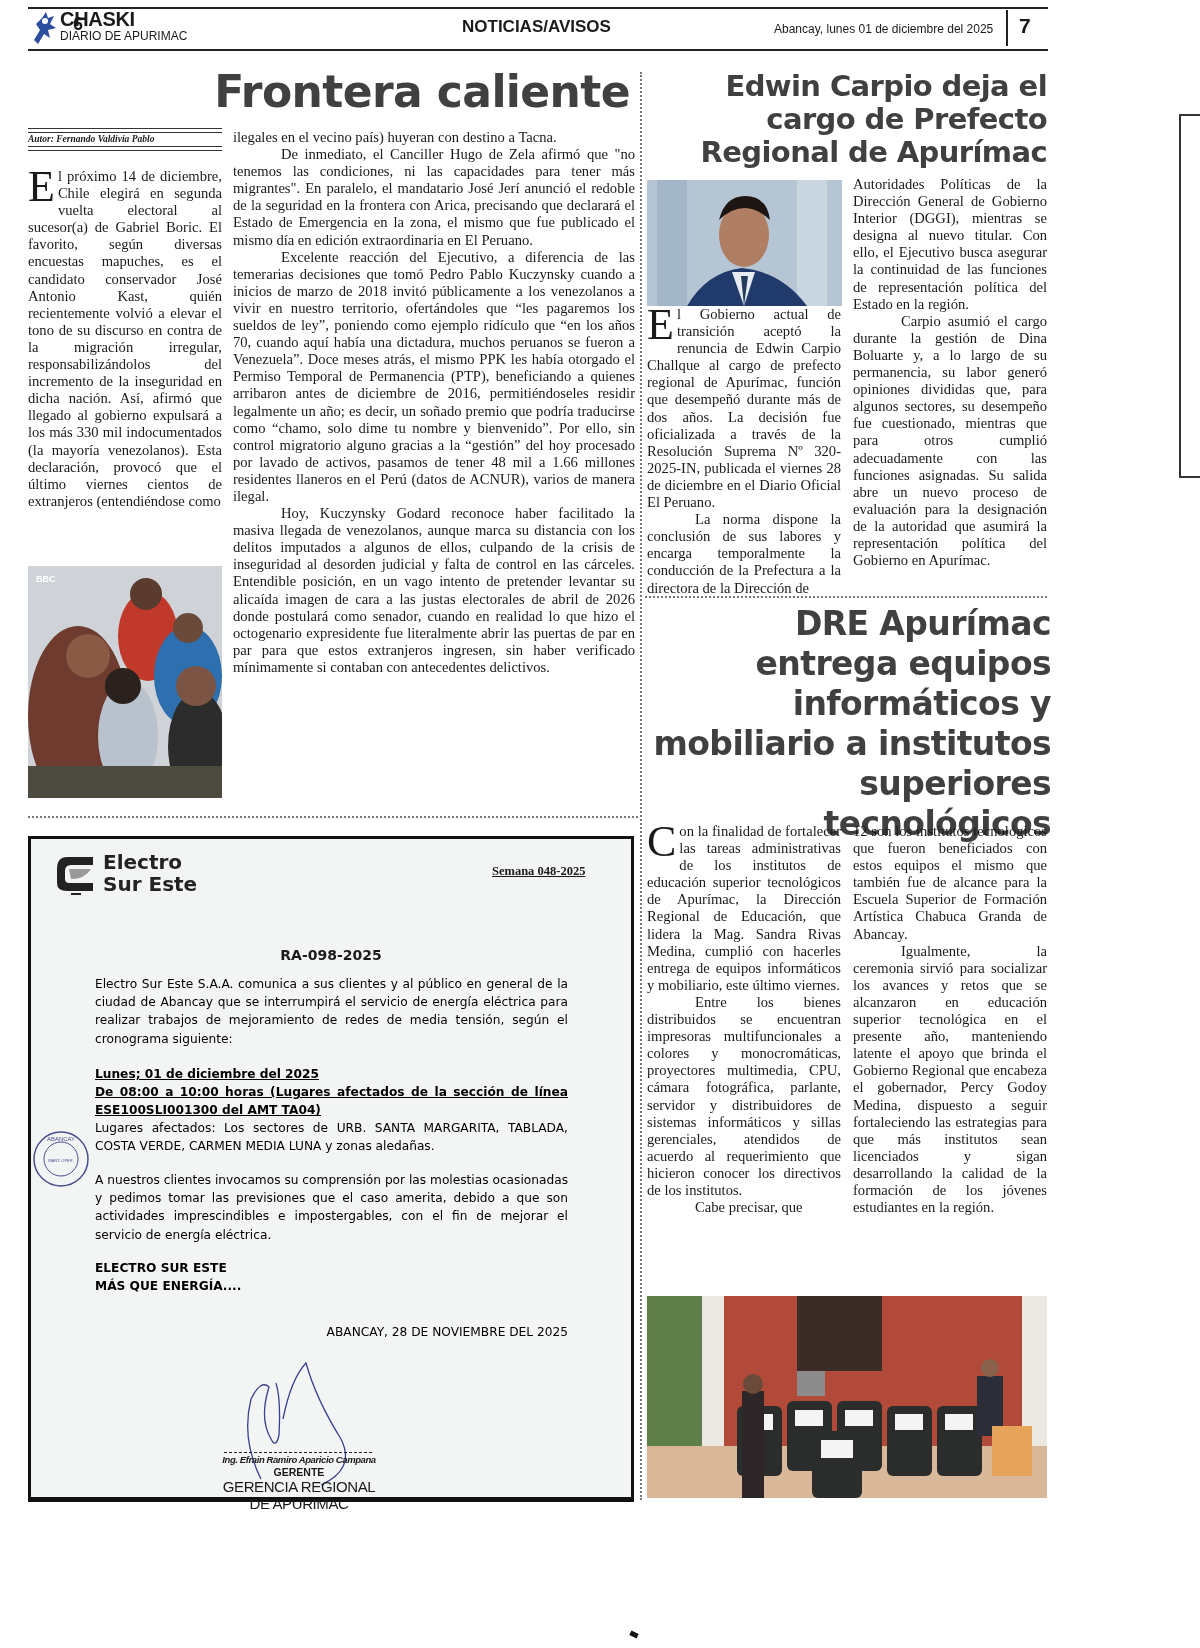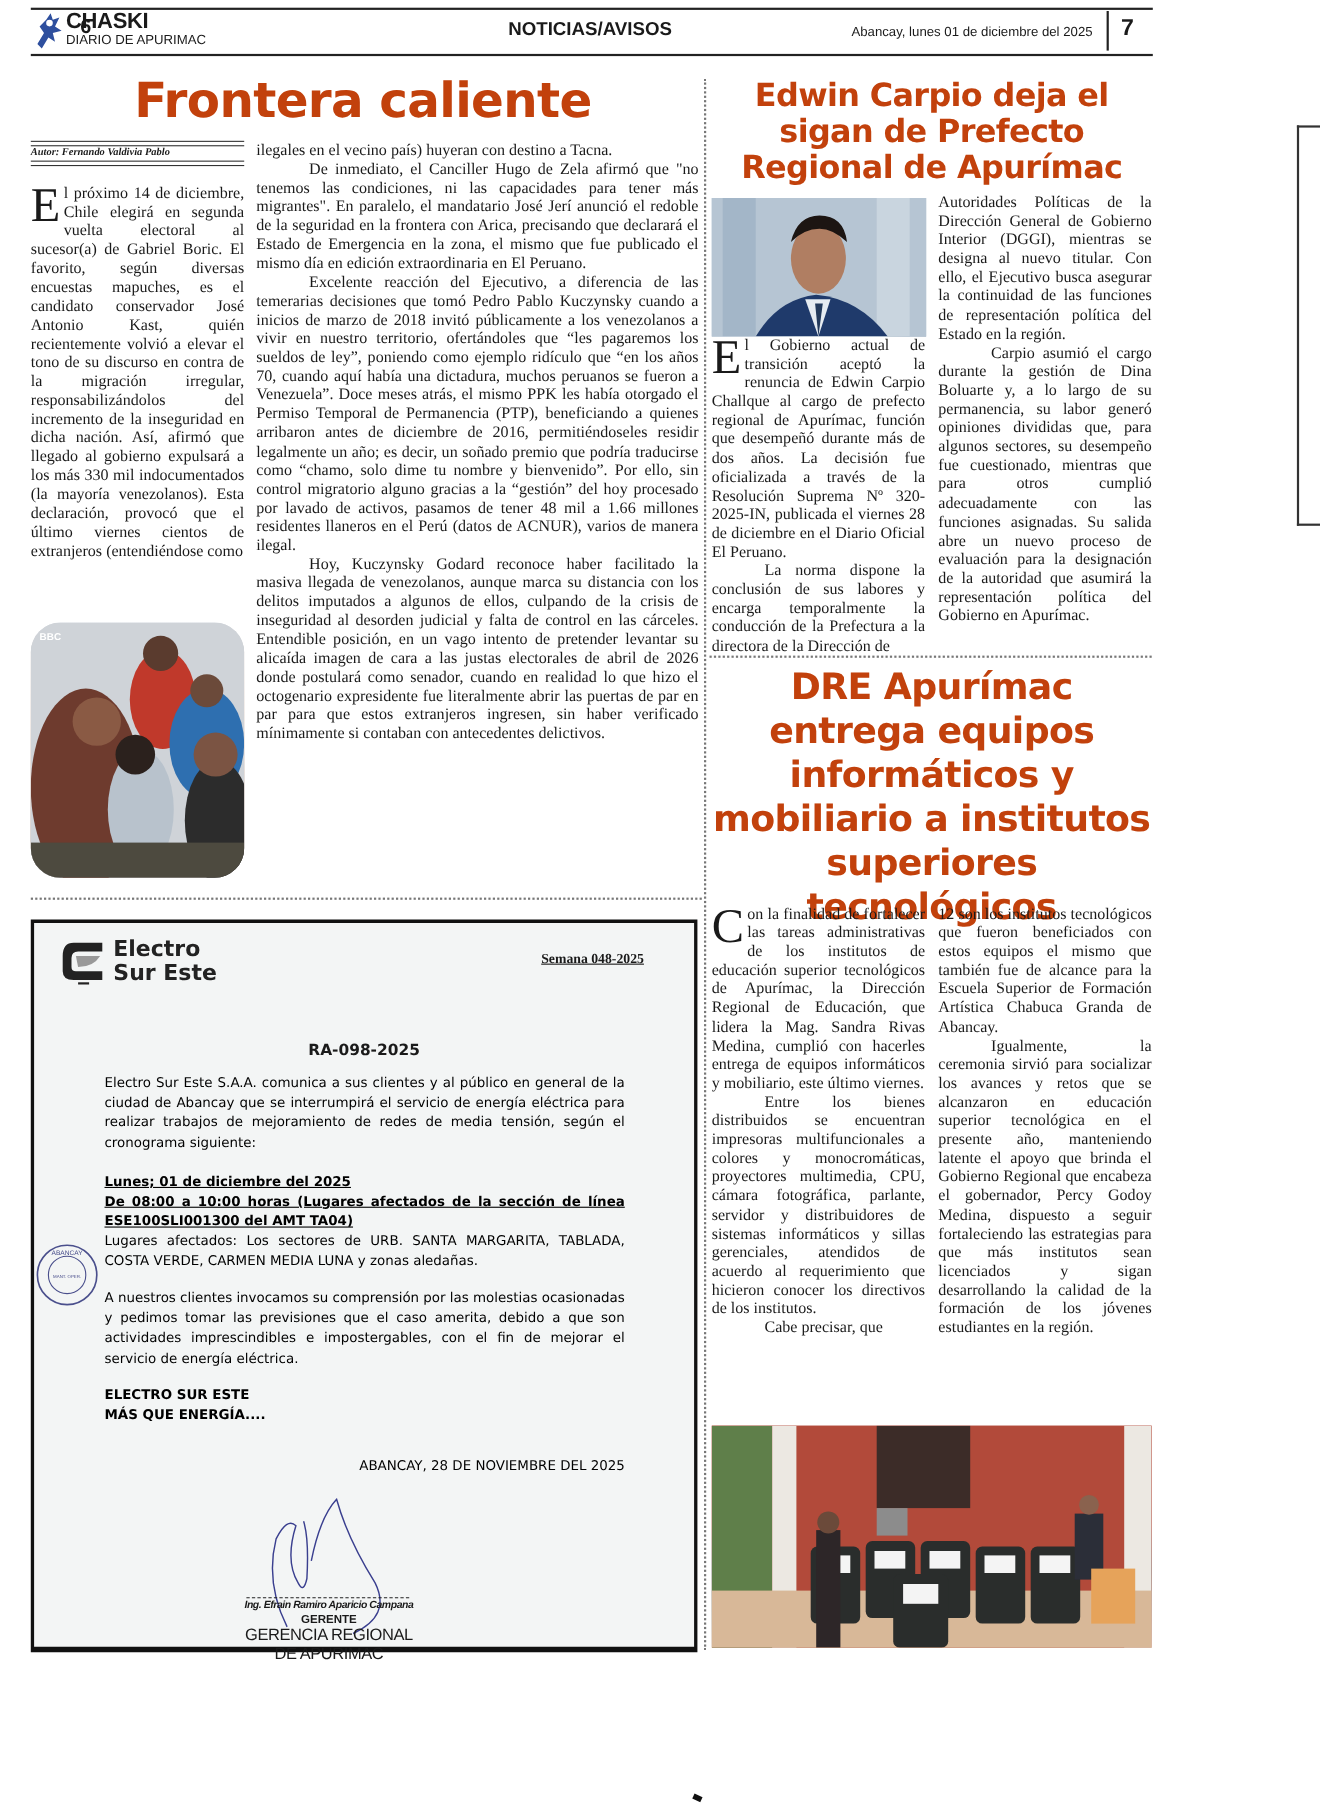--- a/index.html
+++ b/index.html
@@ -11,21 +11,21 @@
   .rule { position:absolute; background:#222; }
   #logo-mark { left:30px; top:10px; width:28px; height:36px; }
   #brand-name { left:60px; top:9px; font-size:20px; font-weight:bold; letter-spacing:-0.3px; line-height:20px; }
   #brand-sub { left:60px; top:30px; font-size:12px; line-height:13px; }
   #section-title { left:462px; top:17px; font-size:17px; font-weight:bold; }
   #date-text { left:774px; top:22px; font-size:12px; }
   #page-num { left:1019px; top:14px; font-size:21px; font-weight:bold; }
   #page-sep { left:1006px; top:10px; width:2px; height:36px; background:#222; }
 
   
-  .headline { font-family:"DejaVu Sans", sans-serif; font-weight:bold; color:#c2410c; text-align:center; letter-spacing:-0.6px; }
+  .headline { font-family:"DejaVu Sans", sans-serif; font-weight:bold; color:#404040; text-align:right; letter-spacing:-0.6px; }
   #title-frontera { left:30px; top:64px; width:600px; font-size:44px; line-height:56px; }
   #title-carpio { left:647px; top:70px; width:400px; font-size:29px; line-height:33px; }
   #title-dre { left:643px; top:604px; width:408px; font-size:33px; line-height:40px; }
 
   .col { position:absolute; font-family:"Liberation Serif", serif; font-size:14.6px; line-height:17.1px; text-align:justify; hyphens:auto; }
   .col p { margin:0; }
   .col p.ind { text-indent:48px; }
   .drop { float:left; font-size:44px; line-height:33px; margin:2px 3px 0 0; font-family:"Liberation Serif", serif; }
 
   #author-rule-top { left:28px; top:128px; width:194px; height:3px; border-top:1px solid #333; border-bottom:1px solid #333; }
@@ -37,21 +37,21 @@
   #col3 { left:647px; top:306px; width:194px; }
   #col4 { left:853px; top:176px; width:194px; }
   #col5 { left:647px; top:823px; width:194px; }
   #col6 { left:853px; top:823px; width:194px; }
 
   .vdots { position:absolute; width:0; border-left:2px dotted #777; }
   .hdots { position:absolute; height:0; border-top:2px dotted #777; }
 
   
   .photo { position:absolute; overflow:hidden; }
-  #photo-migrants { left:28px; top:566px; width:194px; height:232px; background:linear-gradient(180deg,#d8dde4 0%,#b89a8a 40%,#6a4a3e 70%,#3b2f2a 100%);border-radius:27px; }
+  #photo-migrants { left:28px; top:566px; width:194px; height:232px; background:linear-gradient(180deg,#d8dde4 0%,#b89a8a 40%,#6a4a3e 70%,#3b2f2a 100%); }
   #photo-carpio { left:647px; top:180px; width:195px; height:126px; background:linear-gradient(90deg,#9fb3c6 0%,#c7d2dc 50%,#8ea4b9 100%); }
   #photo-dre { left:647px; top:1296px; width:400px; height:202px; background:linear-gradient(180deg,#b44a3a 0%,#a9483a 45%,#5a5a5a 65%,#d7b79a 100%); }
 
   
   #ad-box { left:28px; top:836px; width:600px; height:658px; border:3px solid #111; border-bottom-width:5px; background:#f3f5f5; }
   #ad-logo-mark { left:22px; top:14px; width:44px; height:44px; }
   #ad-logo-text { left:72px; top:12px; font-family:"DejaVu Sans", sans-serif; font-weight:bold; font-size:20px; line-height:22px; color:#222; }
   #ad-week { left:461px; top:25px; font-family:"Liberation Serif", serif; font-weight:bold; font-size:12.5px; text-decoration:underline; }
   #ad-title { left:0; top:74px; width:600px; text-align:center; font-family:"DejaVu Sans", sans-serif; font-size:25px; font-weight:bold; text-decoration:underline; }
   #ad-code { left:0; top:108px; width:600px; text-align:center; font-family:"DejaVu Sans", sans-serif; font-size:14px; font-weight:bold; }
@@ -124,21 +124,21 @@
   <p>ilegales en el vecino país) huyeran con destino a Tacna.</p>
   <p class="ind">De inmediato, el Canciller Hugo de Zela afirmó que "no tenemos las condiciones, ni las capacidades para tener más migrantes". En paralelo, el mandatario José Jerí anunció el redoble de la seguridad en la frontera con Arica, precisando que declarará el Estado de Emergencia en la zona, el mismo que fue publicado el mismo día en edición extraordinaria en El Peruano.</p>
   <p class="ind">Excelente reacción del Ejecutivo, a diferencia de las temerarias decisiones que tomó Pedro Pablo Kuczynsky cuando a inicios de marzo de 2018 invitó públicamente a los venezolanos a vivir en nuestro territorio, ofertándoles que “les pagaremos los sueldos de ley”, poniendo como ejemplo ridículo que “en los años 70, cuando aquí había una dictadura, muchos peruanos se fueron a Venezuela”. Doce meses atrás, el mismo PPK les había otorgado el Permiso Temporal de Permanencia (PTP), beneficiando a quienes arribaron antes de diciembre de 2016, permitiéndoseles residir legalmente un año; es decir, un soñado premio que podría traducirse como “chamo, solo dime tu nombre y bienvenido”. Por ello, sin control migratorio alguno gracias a la “gestión” del hoy procesado por lavado de activos, pasamos de tener 48 mil a 1.66 millones residentes llaneros en el Perú (datos de ACNUR), varios de manera ilegal.</p>
   <p class="ind">Hoy, Kuczynsky Godard reconoce haber facilitado la masiva llegada de venezolanos, aunque marca su distancia con los delitos imputados a algunos de ellos, culpando de la crisis de inseguridad al desorden judicial y falta de control en las cárceles. Entendible posición, en un vago intento de pretender levantar su alicaída imagen de cara a las justas electorales de abril de 2026 donde postulará como senador, cuando en realidad lo que hizo el octogenario expresidente fue literalmente abrir las puertas de par en par para que estos extranjeros ingresen, sin haber verificado mínimamente si contaban con antecedentes delictivos.</p>
 </div>
 
 <div class="vdots" style="left:640px;top:72px;height:1428px;"></div>
 <div class="hdots" style="left:28px;top:816px;width:610px;"></div>
 <div class="hdots" style="left:645px;top:596px;width:402px;"></div>
 
-<div class="abs headline" id="title-carpio">Edwin Carpio deja el sigan de Prefecto Regional de Apurímac</div>
+<div class="abs headline" id="title-carpio">Edwin Carpio deja el cargo de Prefecto Regional de Apurímac</div>
 <div class="photo" id="photo-carpio">
   <svg width="195" height="126" viewBox="0 0 195 126">
     <rect width="195" height="126" fill="#b6c5d3"></rect>
     <rect x="10" y="0" width="30" height="126" fill="#a3b6c8"></rect>
     <rect x="150" y="0" width="30" height="126" fill="#c9d5df"></rect>
     <path d="M40 126 Q60 92 95 88 Q135 92 160 126 Z" fill="#1f3a6b"></path>
     <path d="M85 92 L97 126 L108 92 Z" fill="#e6ecf2"></path>
     <path d="M94 96 L97 126 L101 96 Z" fill="#233a5c"></path>
     <ellipse cx="97" cy="55" rx="25" ry="32" fill="#b07e62"></ellipse>
     <path d="M72 40 Q78 16 98 16 Q120 16 123 40 Q110 28 98 28 Q84 28 72 40 Z" fill="#1c1512"></path>

